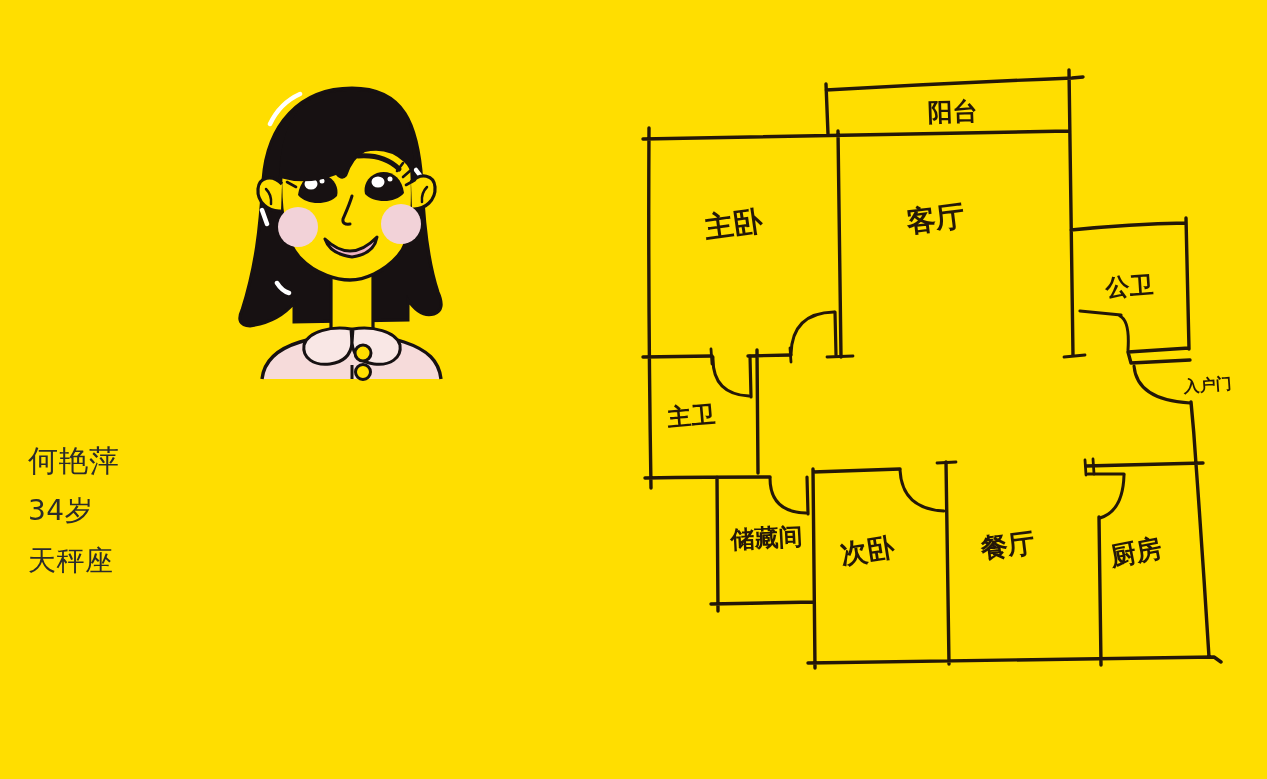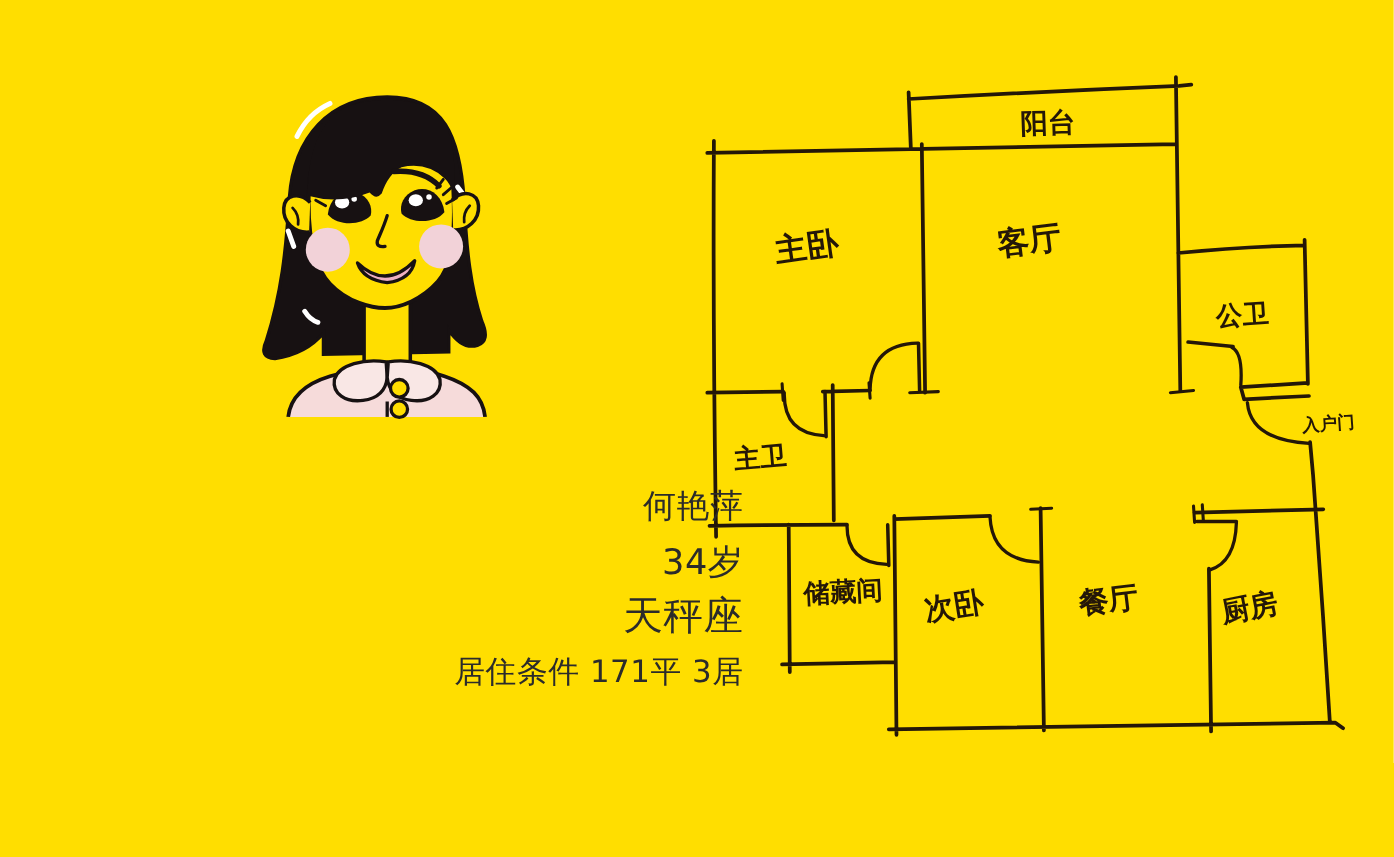--- a/index.html
+++ b/index.html
@@ -14,21 +14,21 @@
     background: #FFDE00;
   }
   .scene-svg {
     position: absolute; left: 0; top: 0;
     width: 1267px; height: 779px;
   }
   .profile-text {
     position: absolute;
     left: 28px; top: 436px;
     width: 648px;
-    text-align: right;
+    text-align: left;
     color: #2b2b2b;
     font-size: 28px;
     line-height: 50px;
     letter-spacing: 0.5px;
     font-weight: 400;
   }
   .plan-label {
     font-family: "DejaVu Sans", sans-serif;
     fill: #241708;
     font-weight: 700;
@@ -178,18 +178,17 @@
       <text class="plan-label" x="668" y="426" font-size="24" transform="rotate(-5 668 426)">主卫</text>
       <text class="plan-label" x="731" y="548" font-size="24" transform="rotate(-3 731 548)">储藏间</text>
       <text class="plan-label" x="842" y="564" font-size="27" transform="rotate(-9 842 564)">次卧</text>
       <text class="plan-label" x="982" y="558" font-size="27" transform="rotate(-7 982 558)">餐厅</text>
       <text class="plan-label" x="1112" y="566" font-size="26" transform="rotate(-11 1112 566)">厨房</text>
     </g>
   </svg>
 
   <div class="profile-text">
     <div style="font-size:30px;">何艳萍</div>
-    <div style="font-size:32px;">34岁</div>
-    <div style="font-size:36px;">天秤座</div>
-    <div>居住条件 171平 3居</div>
+    <div style="font-size:28px;">34岁</div>
+    <div style="font-size:28px;">天秤座</div>
   </div>
 
 </div>
 
 </body></html>

